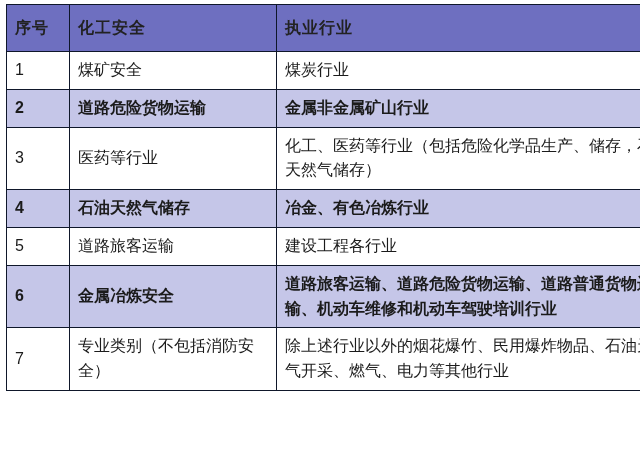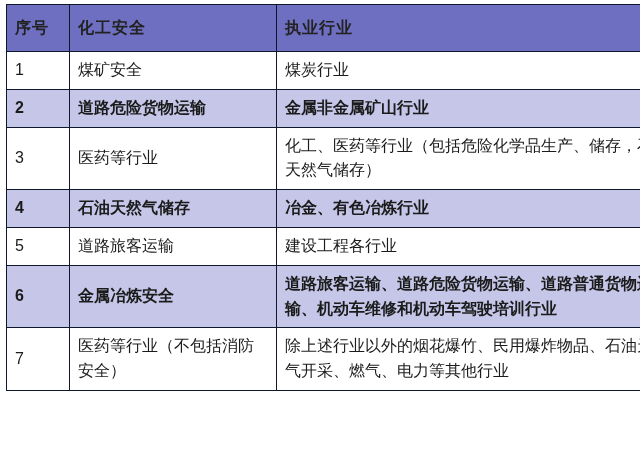--- a/index.html
+++ b/index.html
@@ -104,18 +104,18 @@
         <td class="col-cat">道路旅客运输</td>
         <td class="col-ind">建设工程各行业</td>
       </tr>
       <tr class="row-dark">
         <td class="col-num">6</td>
         <td class="col-cat">金属冶炼安全</td>
         <td class="col-ind">道路旅客运输、道路危险货物运输、道路普通货物运输、机动车维修和机动车驾驶培训行业</td>
       </tr>
       <tr class="row-light">
         <td class="col-num">7</td>
-        <td class="col-cat">医药等行业（不包括消防安全）</td>
+        <td class="col-cat">专业类别（不包括消防安全）</td>
         <td class="col-ind">除上述行业以外的烟花爆竹、民用爆炸物品、石油天然气开采、燃气、电力等其他行业</td>
       </tr>
     </tbody>
   </table>
 </div>
 
 </body></html>

